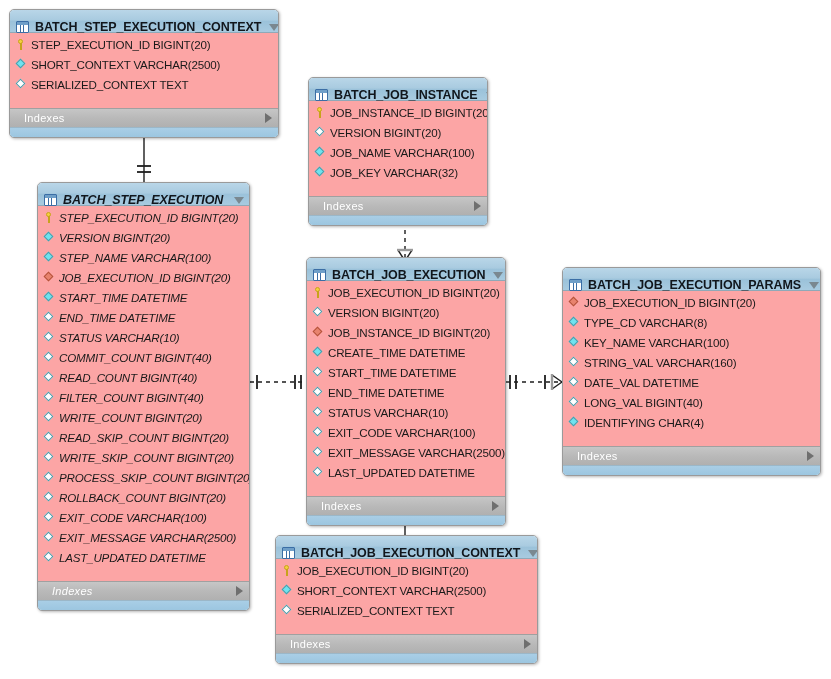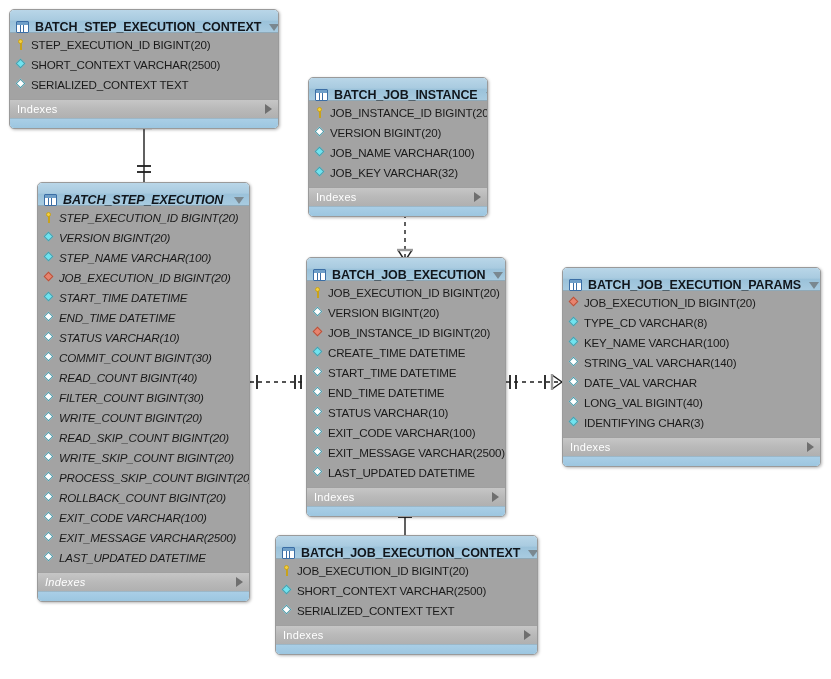--- a/index.html
+++ b/index.html
@@ -93,22 +93,22 @@
   .tbl-caret {
     flex: 0 0 auto;
     width: 0; height: 0;
     border-left: 5px solid transparent;
     border-right: 5px solid transparent;
     border-top: 7px solid #7a8890;
     margin-left: 2px;
   }
 
   .col-list {
-    background: #a3a3a3;
-    padding: 1px 0 5px 0;
+    background: #fca5a5;
+    padding: 1px 0 14px 0;
   }
 
   .col-row {
     display: flex;
     align-items: center;
     height: 20px;
     padding: 0 4px 0 5px;
     gap: 5px;
     white-space: nowrap;
   }
@@ -163,21 +163,21 @@
   }
   .gl-nn::before { background: #6fe3ef; }
   .gl-null::before { background: #ffffff; }
   .gl-fk::before { background: #e8836e; border-color: #b4533c; }
 
   .tbl-footer {
     height: 19px;
     box-sizing: border-box;
     display: flex;
     align-items: center;
-    padding: 0 6px 0 7px;
+    padding: 0 6px 0 14px;
     background: linear-gradient(to bottom, #c6c6c6 0%, #b9b9b9 50%, #b0b0b0 100%);
     border-top: 1px solid #a0a0a0;
   }
   .footer-label {
     flex: 1 1 auto;
     font-size: 11px;
     color: #ffffff;
     letter-spacing: 0.3px;
   }
   .footer-caret {
@@ -346,29 +346,29 @@
           <div class="col-row">
             <span class="gl gl-d gl-null"></span>
             <span class="col-label">END_TIME DATETIME</span>
           </div>
           <div class="col-row">
             <span class="gl gl-d gl-null"></span>
             <span class="col-label">STATUS VARCHAR(10)</span>
           </div>
           <div class="col-row">
             <span class="gl gl-d gl-null"></span>
-            <span class="col-label">COMMIT_COUNT BIGINT(30)</span>
+            <span class="col-label">COMMIT_COUNT BIGINT(40)</span>
           </div>
           <div class="col-row">
             <span class="gl gl-d gl-null"></span>
             <span class="col-label">READ_COUNT BIGINT(40)</span>
           </div>
           <div class="col-row">
             <span class="gl gl-d gl-null"></span>
-            <span class="col-label">FILTER_COUNT BIGINT(30)</span>
+            <span class="col-label">FILTER_COUNT BIGINT(40)</span>
           </div>
           <div class="col-row">
             <span class="gl gl-d gl-null"></span>
             <span class="col-label">WRITE_COUNT BIGINT(20)</span>
           </div>
           <div class="col-row">
             <span class="gl gl-d gl-null"></span>
             <span class="col-label">READ_SKIP_COUNT BIGINT(20)</span>
           </div>
           <div class="col-row">
@@ -470,33 +470,33 @@
           <div class="col-row">
             <span class="gl gl-d gl-nn"></span>
             <span class="col-label">TYPE_CD VARCHAR(8)</span>
           </div>
           <div class="col-row">
             <span class="gl gl-d gl-nn"></span>
             <span class="col-label">KEY_NAME VARCHAR(100)</span>
           </div>
           <div class="col-row">
             <span class="gl gl-d gl-null"></span>
-            <span class="col-label">STRING_VAL VARCHAR(140)</span>
-          </div>
-          <div class="col-row">
-            <span class="gl gl-d gl-null"></span>
-            <span class="col-label">DATE_VAL VARCHAR</span>
+            <span class="col-label">STRING_VAL VARCHAR(160)</span>
+          </div>
+          <div class="col-row">
+            <span class="gl gl-d gl-null"></span>
+            <span class="col-label">DATE_VAL DATETIME</span>
           </div>
           <div class="col-row">
             <span class="gl gl-d gl-null"></span>
             <span class="col-label">LONG_VAL BIGINT(40)</span>
           </div>
           <div class="col-row">
             <span class="gl gl-d gl-nn"></span>
-            <span class="col-label">IDENTIFYING CHAR(3)</span>
+            <span class="col-label">IDENTIFYING CHAR(4)</span>
           </div>
         </div>
         <div class="tbl-footer">
           <span class="footer-label">Indexes</span>
           <span class="footer-caret"></span>
         </div>
         <div class="tbl-strip"></div>
       </div>
       <div class="table-box" style="left: 275px; top: 535px; width: 263px;">
         <div class="tbl-header">

